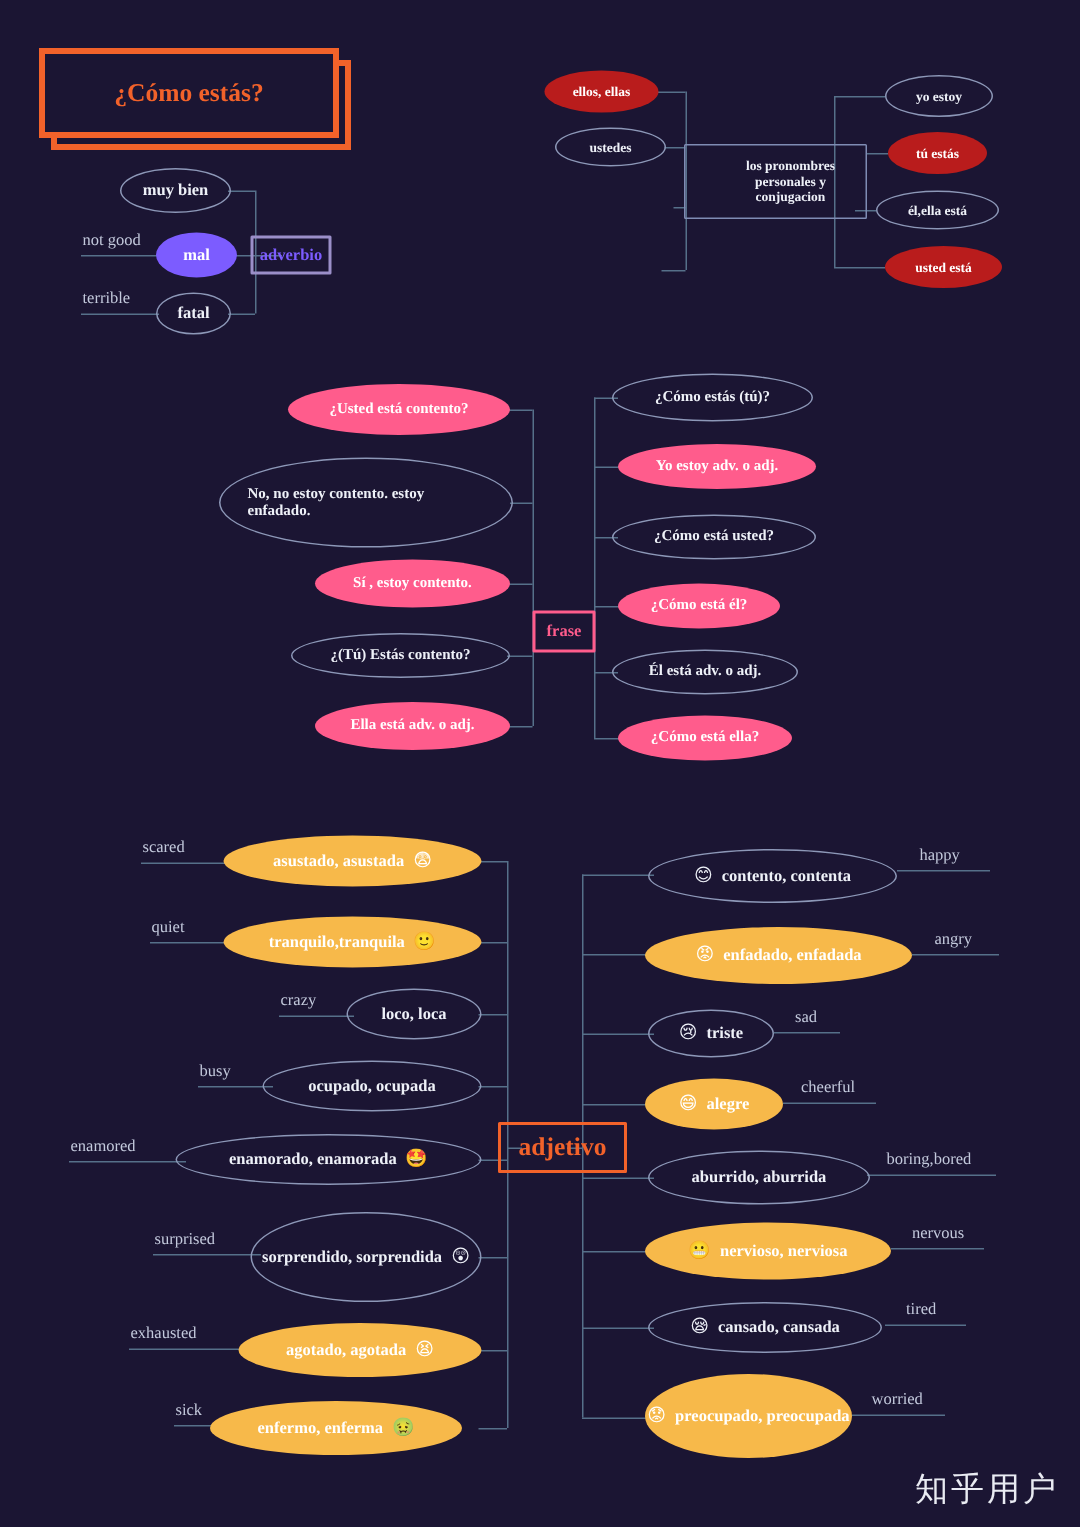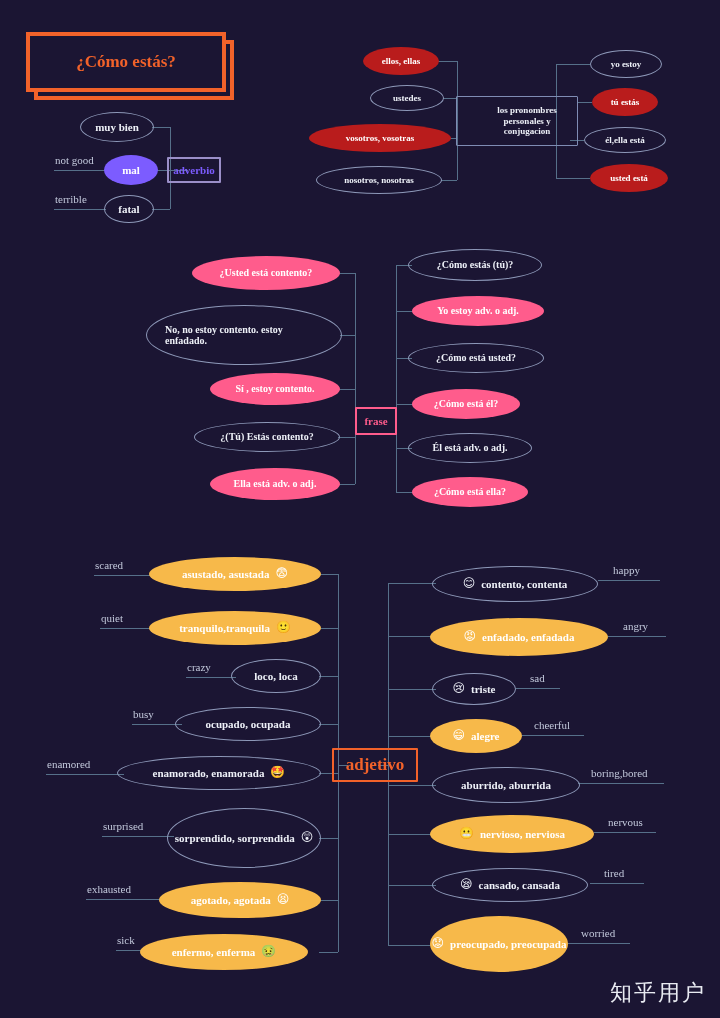--- a/index.html
+++ b/index.html
@@ -99,22 +99,20 @@
   <div class="node boxnode adverbio" style="left:167px;top:157px;width:54px;height:26px;font-size:11px;">adverbio</div>
 
   <div class="node boxnode pronoun" style="left:456px;top:96px;width:122px;height:50px;font-size:9px;padding:2px;flex-direction:column;">
     <span class="nlabel">los pronombres</span>
     <span class="nlabel">personales y</span>
     <span class="nlabel">conjugacion</span>
   </div>
 
   <div class="node oval cyan" style="left:363px;top:47px;width:76px;height:28px;font-size:9px;">ellos, ellas</div>
   <div class="node oval outline" style="left:370px;top:85px;width:74px;height:26px;font-size:9px;">ustedes</div>
-  <div class="node oval cyan" style="left:309px;top:124px;width:142px;height:28px;font-size:9px;">vosotros, vosotras</div>
-  <div class="node oval outline" style="left:316px;top:166px;width:126px;height:28px;font-size:9px;">nosotros, nosotras</div>
 
   <div class="node oval outline" style="left:590px;top:50px;width:72px;height:28px;font-size:9px;">yo estoy</div>
   <div class="node oval cyan" style="left:592px;top:88px;width:66px;height:28px;font-size:9px;">tú estás</div>
   <div class="node oval outline" style="left:584px;top:127px;width:82px;height:26px;font-size:9px;">él,ella está</div>
   <div class="node oval cyan" style="left:590px;top:164px;width:78px;height:28px;font-size:9px;">usted está</div>
 
   <div class="hline" style="left:437px;top:61px;width:20px;"></div>
   <div class="hline" style="left:443px;top:98px;width:14px;"></div>
   <div class="hline" style="left:449px;top:138px;width:8px;"></div>
   <div class="hline" style="left:441px;top:180px;width:16px;"></div>

